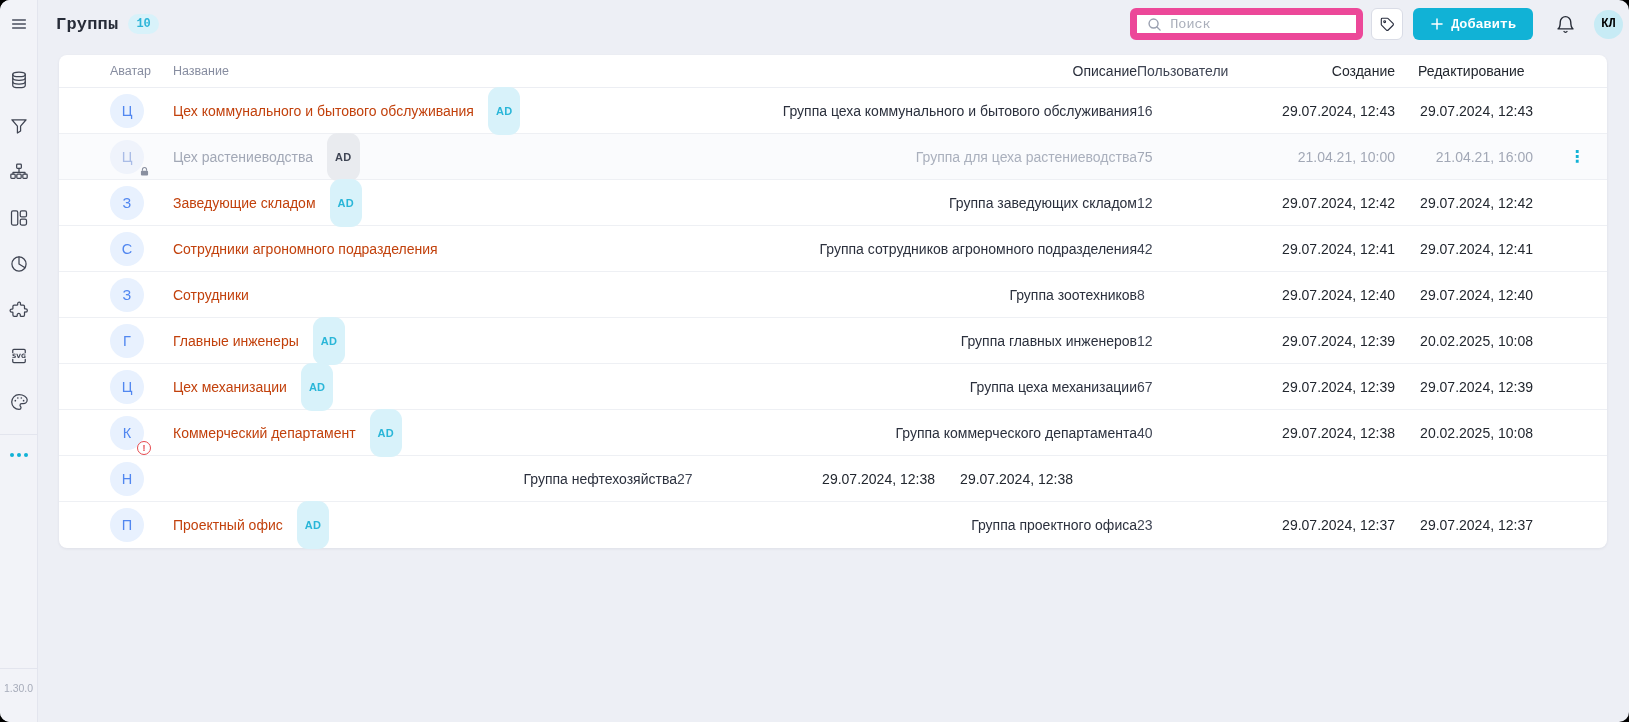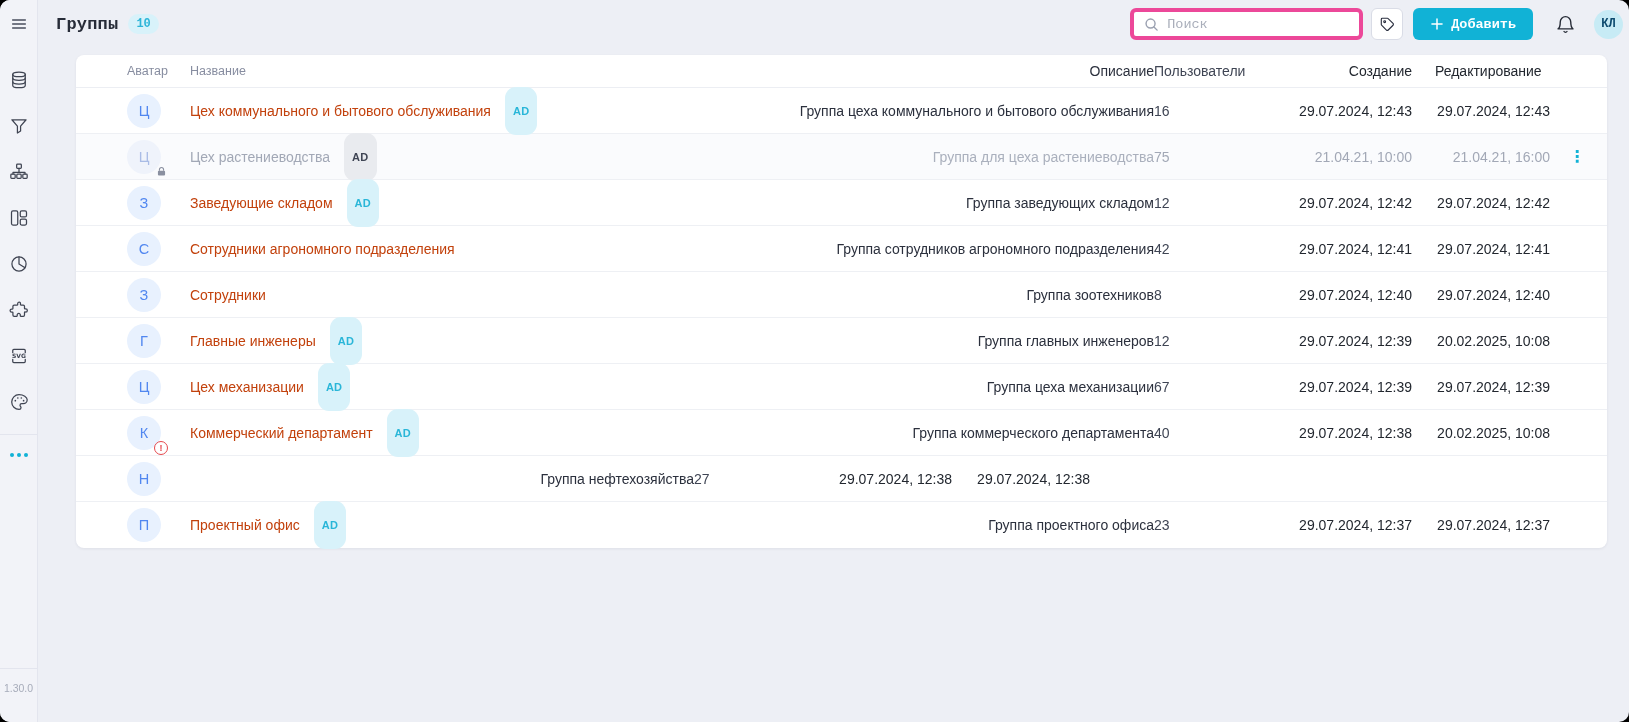--- a/index.html
+++ b/index.html
@@ -18,31 +18,31 @@
   .sidebar-spacer { flex:1; }
   .sidebar-bottom { width:100%; border-top:1px solid #e3e5ee; padding:9px 0 26px; text-align:center; }
   .version { font-size:10.5px; color:#a7acba; }
 
   
   .main { flex:1; display:flex; flex-direction:column; min-width:0; }
   .topbar { height:48px; display:flex; align-items:center; padding:0 6px 0 18px; flex:0 0 48px;font-family:Liberation Mono, monospace; }
   .page-title { font-size:17px; font-weight:700; color:#272c38; letter-spacing:.2px; }
   .count-badge { margin-left:10px; background:#d8f2fa; color:#2db5d8; font-size:12px; font-weight:700; padding:3px 8px; border-radius:11px; }
   .topbar-spacer { flex:1; }
-  .search { width:233px; height:32px; background:#fff; border:4px solid #ec4899; border-radius:6px; display:flex; align-items:center; padding:0 10px; gap:8px; }
+  .search { width:233px; height:32px; background:#fff; border:7px solid #ec4899; border-radius:6px; display:flex; align-items:center; padding:0 10px; gap:8px; }
   .search svg { flex:0 0 auto; }
   .search input { border:none; outline:none; background:transparent; font-size:13.5px; color:#333848; width:100%; font-family:inherit; }
   .search input::placeholder { color:#a9aeba; }
   .tag-btn { margin-left:8px; width:32px; height:32px; background:#fff; border:1px solid #d9dce6; border-radius:6px; display:flex; align-items:center; justify-content:center; cursor:pointer; }
   .add-btn { margin-left:10px; height:32px; background:#11b2d6; border:none; border-radius:6px; color:#fff; display:flex; align-items:center; gap:7px; padding:0 17px; font-size:13.5px; font-weight:700; cursor:pointer; font-family:inherit; }
   .bell-btn { margin-left:22px; background:none; border:none; cursor:pointer; display:flex; align-items:center; }
-  .user-avatar { margin-left:18px; width:29px; height:29px; border-radius:50%; background:#c7ebf5; color:#0c4a6e; font-size:12px; font-weight:700; display:flex; align-items:center; justify-content:center; cursor:pointer; }
+  .user-avatar { margin-left:18px; width:29px; height:29px; border-radius:50%; background:#c7ebf5; color:#000000; font-size:12px; font-weight:700; display:flex; align-items:center; justify-content:center; cursor:pointer; }
 
   
-  .card { margin:7px 22px 0 38px; background:#fff; border-radius:8px; box-shadow:0 1px 3px rgba(25,30,50,.07); }
+  .card { margin:7px 22px 0 21px; background:#fff; border-radius:8px; box-shadow:0 1px 3px rgba(25,30,50,.07); }
   .thead { display:flex; align-items:center; height:33px; border-bottom:1px solid #eceef3; padding:0 14px 0 51px; color:#878da0; font-size:12.5px; }
   .cell { flex:0 0 auto; }
   .c-avatar  { width:63px; }
   .c-name    { width:460px; display:flex; align-items:center; }
   .c-desc    { width:504px;text-align:right; }
   .c-users   { width:133px; }
   .c-created { width:125px; text-align:right; }
   .c-edited  { width:138px; text-align:right; padding-left:23px; }
   .thead .c-created { text-align:right; padding-left:10px; }
   .thead .c-edited  { text-align:left; }

